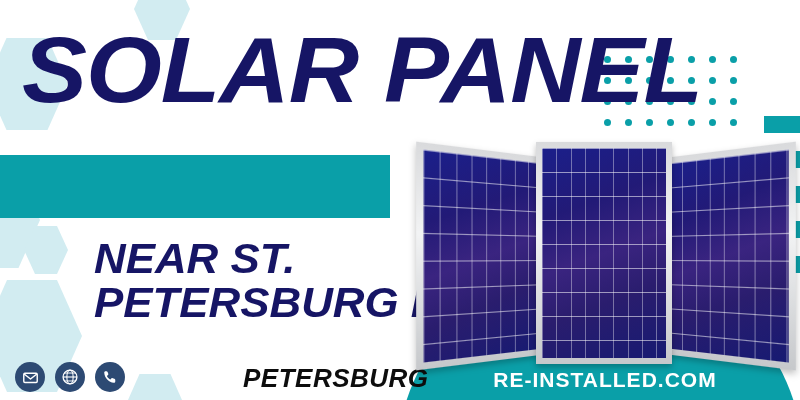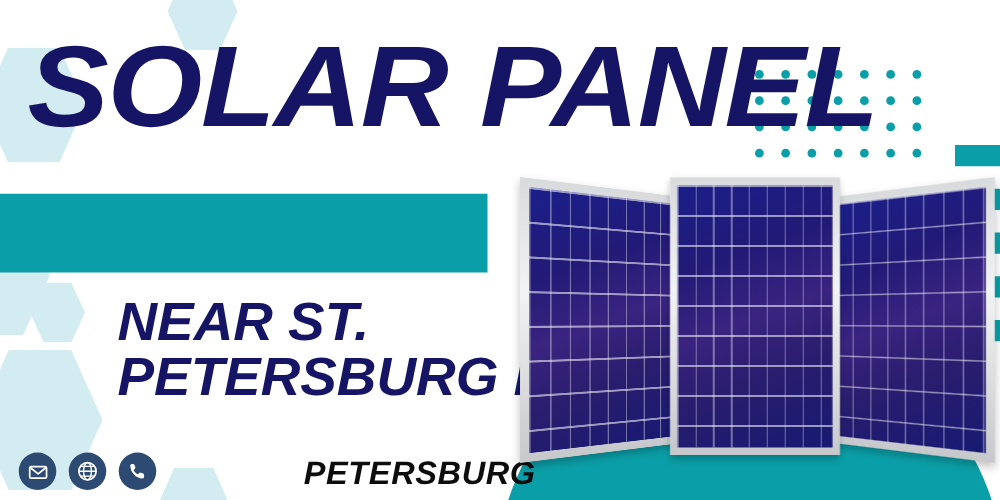--- a/index.html
+++ b/index.html
@@ -271,14 +271,15 @@
         <div class="cells"></div>
       </div>
     <div class="panel right">
         <div class="cells"></div>
       </div>
     <div class="panel center">
         <div class="cells"></div>
       </div>
   </div>
 
+  <div id="site-url">RE-INSTALLED.COM</div>
 
 </div>
 
 </body></html>

